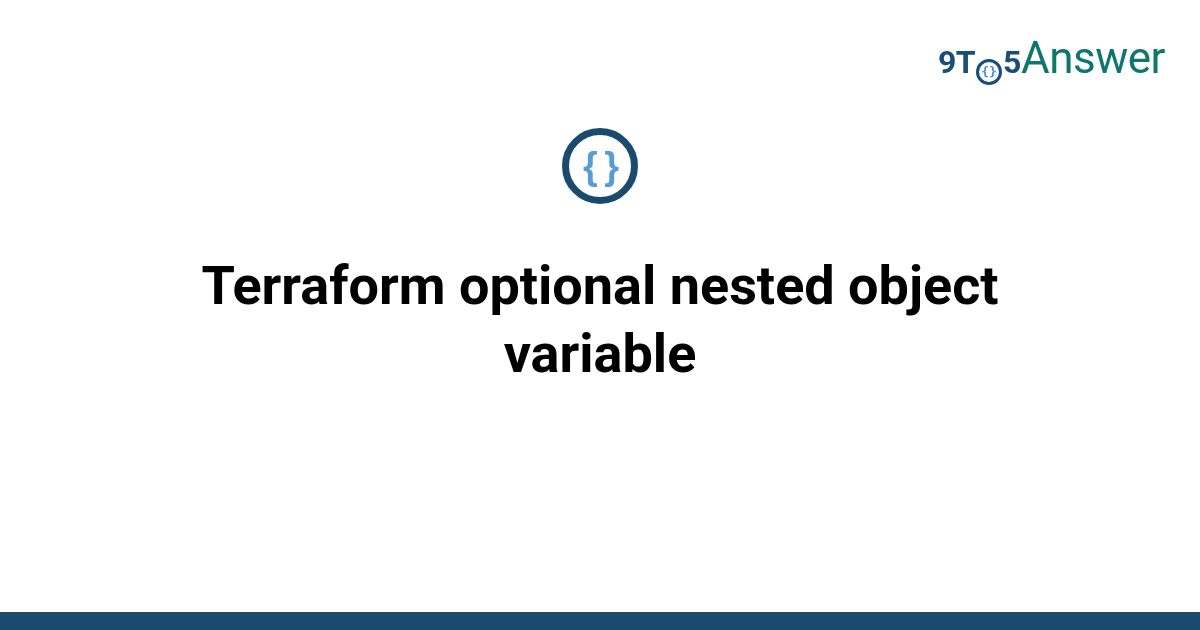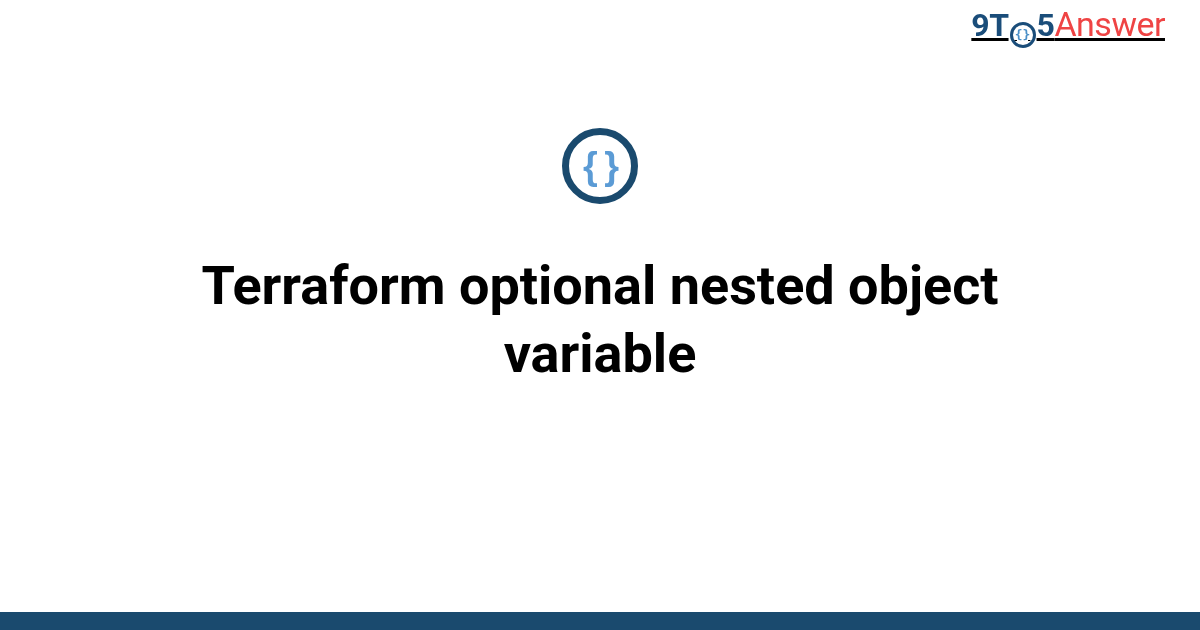--- a/index.html
+++ b/index.html
@@ -10,25 +10,24 @@
     body {
       width: 1200px;
       height: 630px;
       font-family: -apple-system, BlinkMacSystemFont, "Segoe UI", Roboto, Helvetica, Arial, sans-serif;
       background: #ffffff;
       position: relative;
       overflow: hidden;
     }
     .header {
       position: absolute;
-      top: 4px;
+      top: 32px;
       right: 35px;
       display: flex;
       align-items: baseline;
-      text-decoration: underline;
     }
     .logo-9t {
       font-size: 32px;
       font-weight: 700;
       color: #1a4d7a;
       letter-spacing: -0.5px;
     }
     .logo-o {
       display: inline-flex;
       align-items: center;
@@ -45,23 +44,23 @@
       color: #4a8fc7;
       font-family: monospace;
     }
     .logo-5 {
       font-size: 32px;
       font-weight: 700;
       color: #1a4d7a;
       letter-spacing: -0.5px;
     }
     .logo-answer {
-      font-size: 34px;
+      font-size: 44px;
       font-weight: 400;
-      color: #ef4444;
+      color: #0f766e;
       letter-spacing: -0.5px;
     }
     .center-content {
       position: absolute;
       top: 128px;
       left: 0;
       right: 0;
       display: flex;
       flex-direction: column;
       align-items: center;

